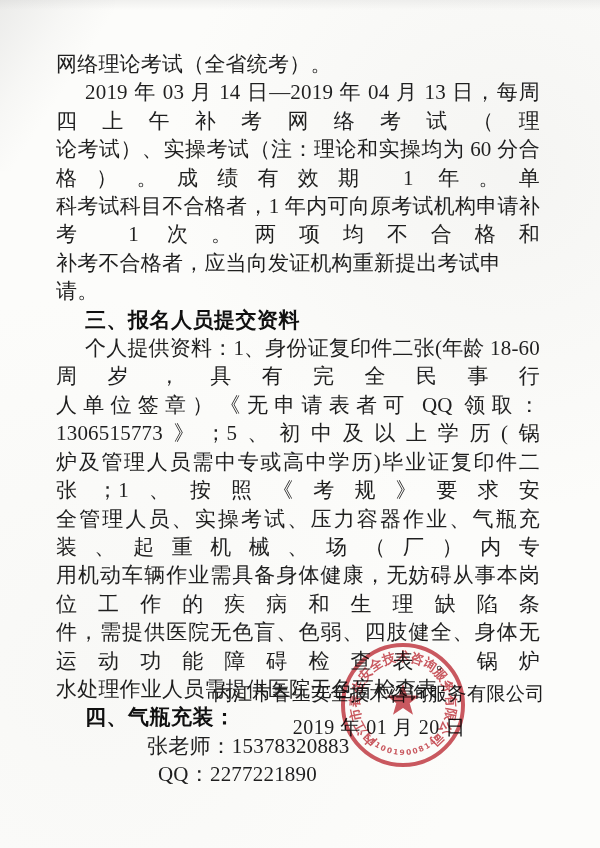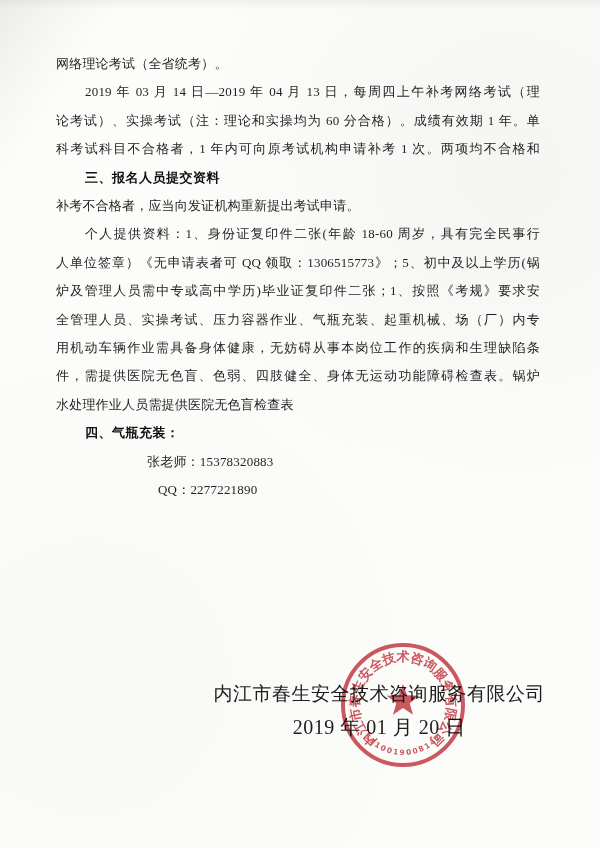--- a/index.html
+++ b/index.html
@@ -37,21 +37,21 @@
     width: 100%;
     height: 10px;
     background: linear-gradient(rgba(185,185,185,0.18), transparent);
     pointer-events: none;
   }
   .doc-body {
     position: absolute;
     left: 56px;
     top: 50px;
     width: 484px;
-    font-size: 13px;
+    font-size: 21px;
     line-height: 28.4px;
     color: #1f1f1f;
     letter-spacing: 0.2px;
   }
   .ln { min-height: 28.4px; }
   .ind2 { text-indent: 29px; }
   .just { text-align: justify; text-align-last: justify; }
   .bold { font-weight: bold; color: #101010; letter-spacing: 0.5px; }
   .ind-c { padding-left: 91px; }
   .ind-q { padding-left: 102px; }
@@ -102,22 +102,22 @@
 <div class="page">
 
   <div class="smudge-tl"></div>
   <div class="smudge-top"></div>
 
   <div class="doc-body">
     <div class="ln">网络理论考试（全省统考）。</div>
     <div class="ln ind2 just">2019 年 03 月 14 日—2019 年 04 月 13 日，每周四上午补考网络考试（理</div>
     <div class="ln just">论考试）、实操考试（注：理论和实操均为 60 分合格）。成绩有效期 1 年。单</div>
     <div class="ln just">科考试科目不合格者，1 年内可向原考试机构申请补考 1 次。两项均不合格和</div>
+    <div class="ln">补考不合格者，应当向发证机构重新提出考试申请。</div>
     <div class="ln ind2 bold">三、报名人员提交资料</div>
-    <div class="ln">补考不合格者，应当向发证机构重新提出考试申请。</div>
     <div class="ln ind2 just">个人提供资料：1、身份证复印件二张(年龄 18-60 周岁，具有完全民事行</div>
     <div class="ln just">人单位签章）《无申请表者可 QQ 领取：1306515773》；5、初中及以上学历(锅</div>
     <div class="ln just">炉及管理人员需中专或高中学历)毕业证复印件二张；1、按照《考规》要求安</div>
     <div class="ln just">全管理人员、实操考试、压力容器作业、气瓶充装、起重机械、场（厂）内专</div>
     <div class="ln just">用机动车辆作业需具备身体健康，无妨碍从事本岗位工作的疾病和生理缺陷条</div>
     <div class="ln just">件，需提供医院无色盲、色弱、四肢健全、身体无运动功能障碍检查表。锅炉</div>
     <div class="ln">水处理作业人员需提供医院无色盲检查表</div>
     <div class="ln ind2 bold">四、气瓶充装：</div>
     <div class="ln ind-c">张老师：15378320883</div>
     <div class="ln ind-q">QQ：2277221890</div>

